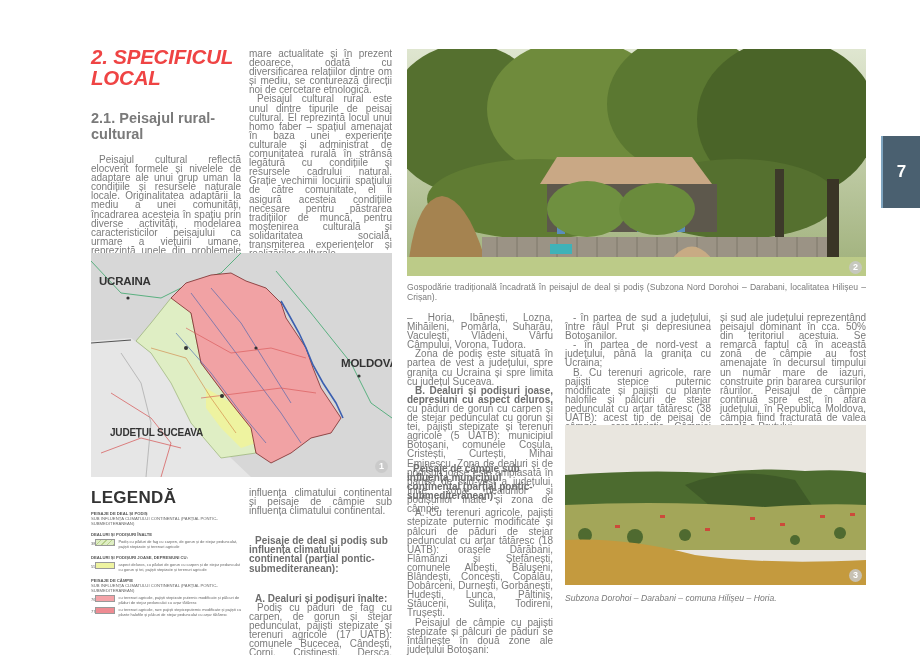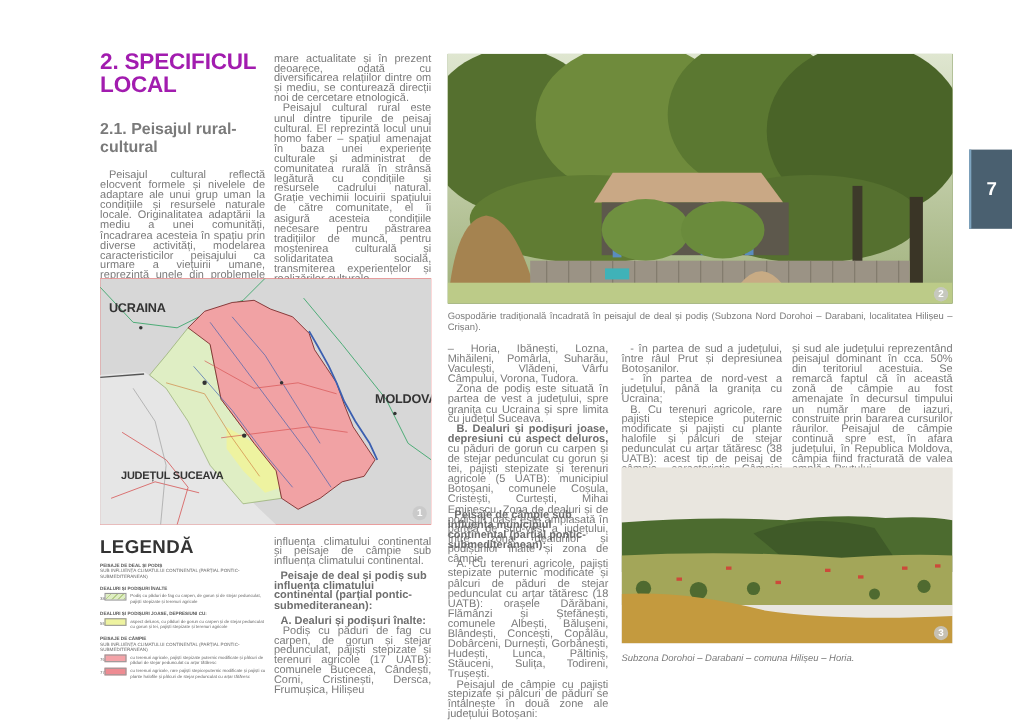--- a/index.html
+++ b/index.html
@@ -1,38 +1,38 @@
 <!DOCTYPE html>
 <html><head>
   <meta charset="utf-8">
   <style>
     * { box-sizing: border-box; margin: 0; padding: 0; }
     html, body { width: 920px; height: 655px; background: #ffffff; overflow: hidden; }
     body { position: relative; font-family: "Liberation Sans", sans-serif; color: #6b6b6b; }
 
-    .h1 { position: absolute; left: 91px; top: 46px; width: 150px; font-size: 20.5px; line-height: 21px; font-weight: bold; color: #a21caf; letter-spacing: -0.2px; }
+    .h1 { position: absolute; left: 91px; top: 46px; width: 150px; font-size: 20.5px; line-height: 21px; font-weight: bold; color: #ef4444; letter-spacing: -0.2px; font-style: italic; }
     .h2 { position: absolute; left: 91px; top: 110px; width: 150px; font-size: 14.5px; line-height: 16px; font-weight: bold; color: #7a7a7a; }
 
     .col { position: absolute; font-size: 10px; line-height: 9.1px; color: #7a7a7a; text-align: justify; }
     .col p { text-indent: 8px; }
     .col p.noindent { text-indent: 0; }
-    .col .sub { font-weight: bold; color: #6e6e6e; text-align: left; text-indent: 6px; margin-top: 4px; }
+    .col .sub { font-weight: bold; color: #6e6e6e; text-align: left; text-indent: 6px; margin-top: 21px; }
     .col .b { font-weight: bold; color: #6e6e6e; }
     .col .gap { margin-top: 8px; }
 
     #col1 { left: 91px; top: 155px; width: 150px; }
     #col2 { left: 249px; top: 49px; width: 143px; }
     #col2b { left: 249px; top: 488px; width: 143px; }
     #col3 { left: 407px; top: 313px; width: 146px; }
     #col3b { left: 407px; top: 464px; width: 146px; }
     #col4 { left: 565px; top: 313px; width: 146px; }
     #col5 { left: 720px; top: 313px; width: 146px; }
 
     
-    .map { position: absolute; left: 91px; top: 253px; width: 301px; height: 224px; background: #ef4444; overflow: hidden; }
+    .map { position: absolute; left: 91px; top: 253px; width: 301px; height: 224px; background: #3b82f6; overflow: hidden; }
     .map svg { position: absolute; left: 0; top: 0; }
     .map-label { position: absolute; font-weight: bold; color: #333; font-size: 11.5px; letter-spacing: -0.2px; }
     .map-label.small { font-size: 10px; }
     .badge { position: absolute; width: 13px; height: 13px; border-radius: 50%; background: rgba(200,200,200,0.85); color: #fff; font-size: 9px; font-weight: bold; text-align: center; line-height: 13px; }
 
     
     .legend { position: absolute; left: 91px; top: 488px; width: 152px; }
     .legend-title { font-size: 17px; font-weight: bold; color: #333; letter-spacing: 0.3px; margin-bottom: 3px; }
     .lg-head { font-size: 4.2px; line-height: 5px; font-weight: bold; color: #555; }
     .lg-sub { font-size: 4.2px; line-height: 5px; color: #666; }

